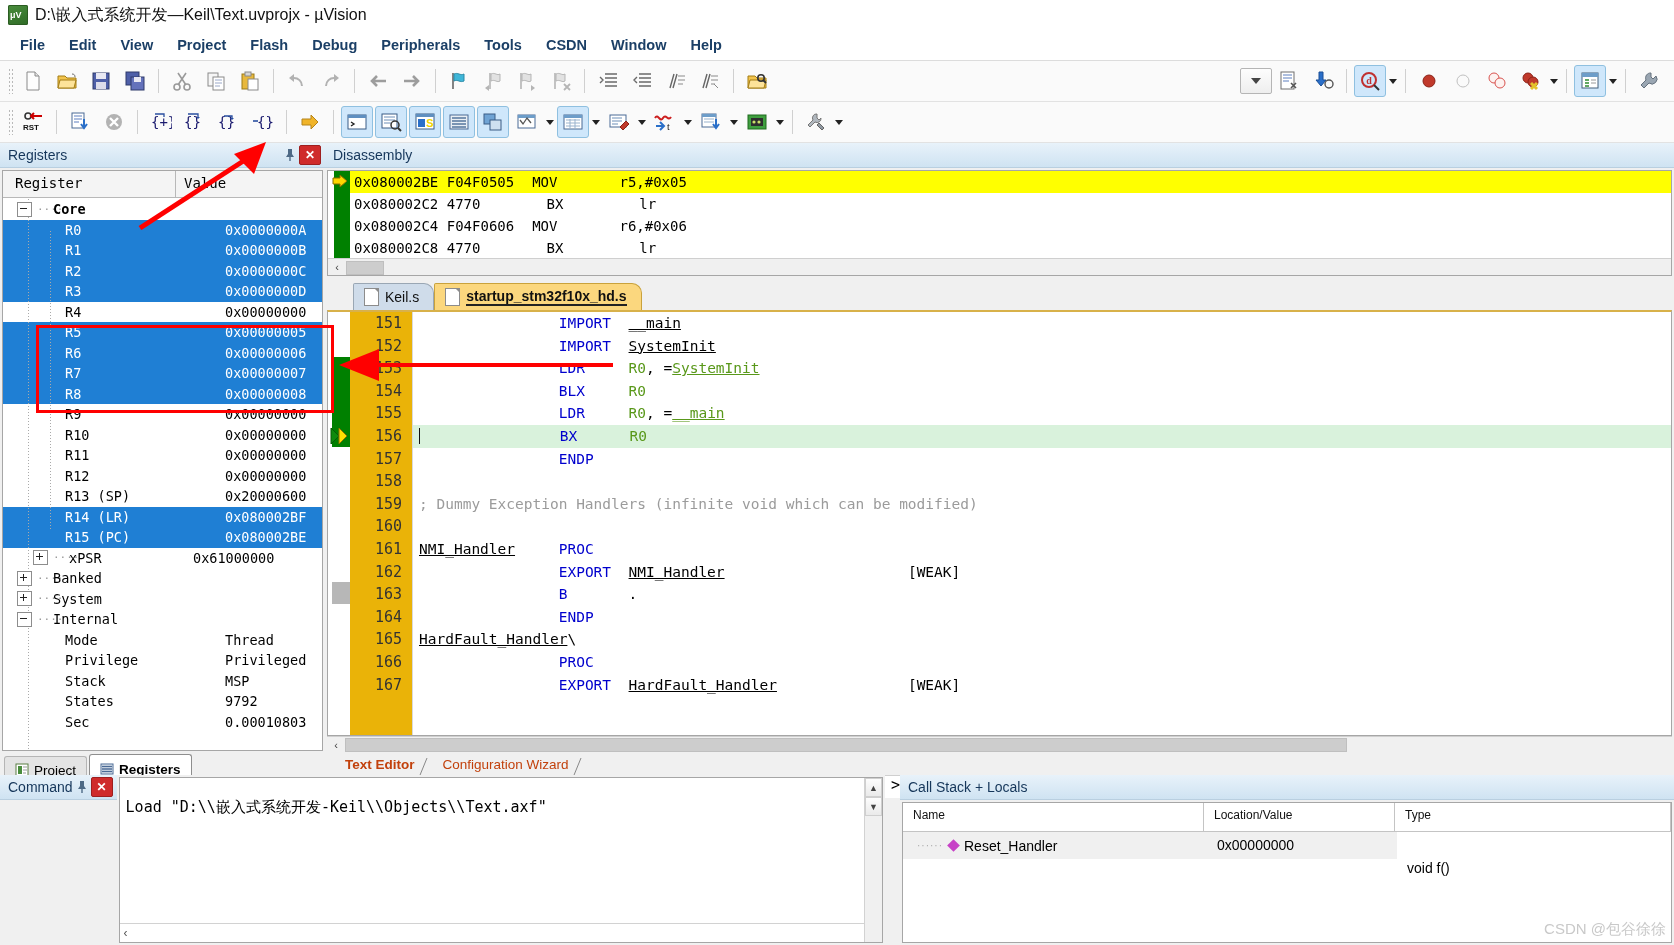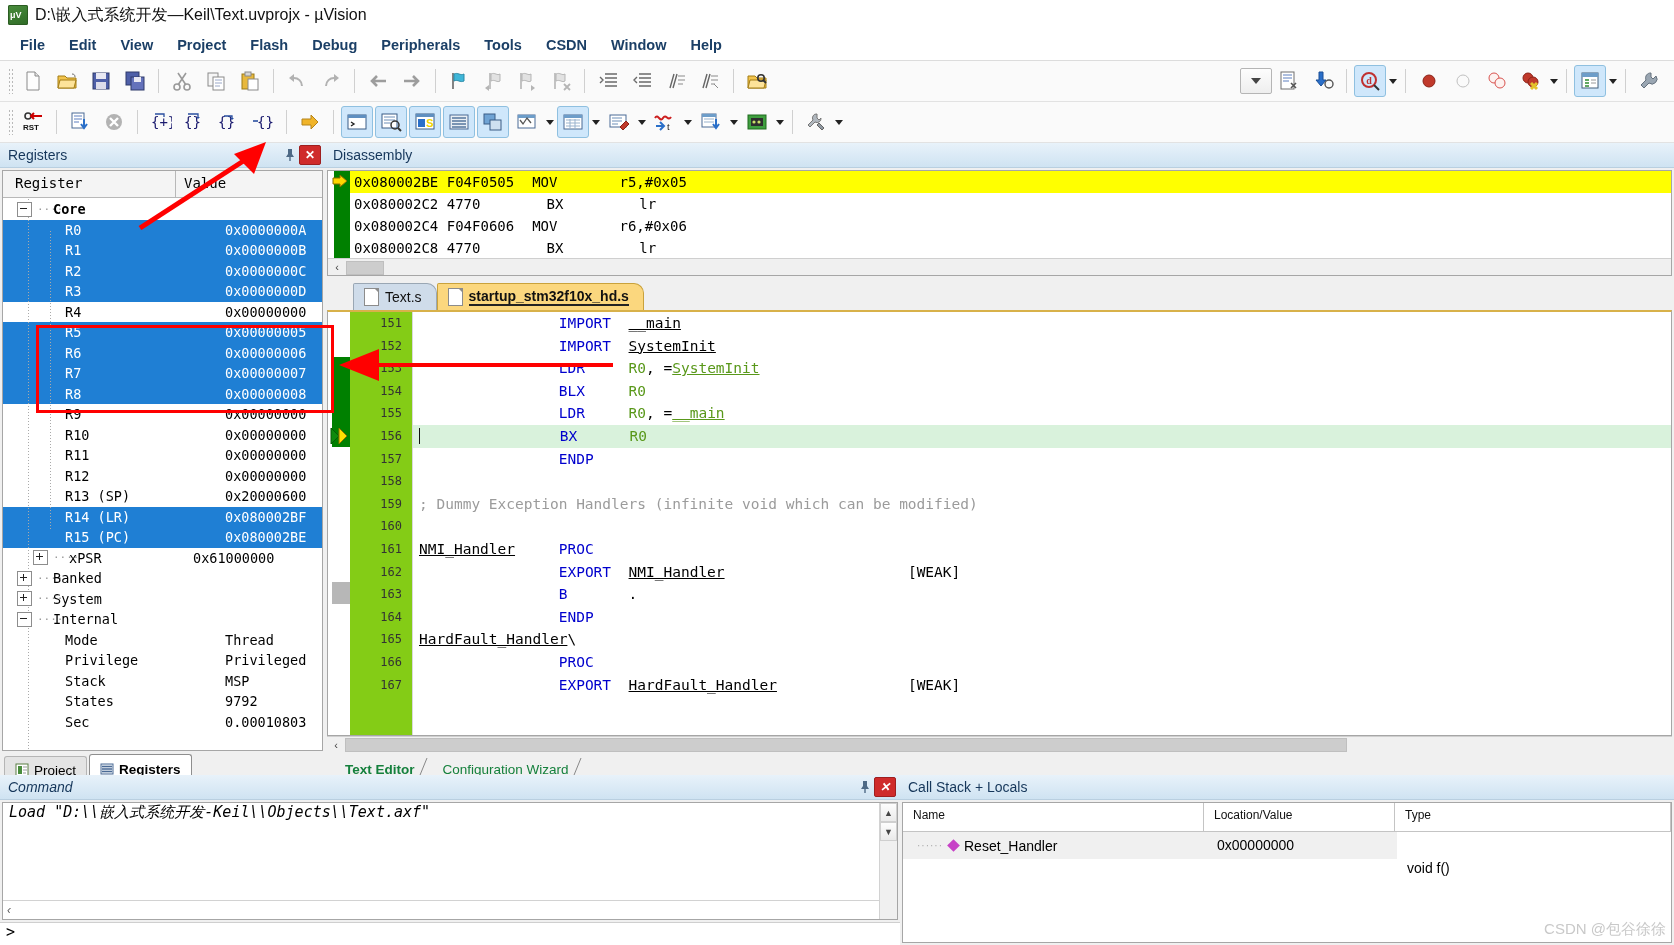--- a/index.html
+++ b/index.html
@@ -103,42 +103,42 @@
   .etab.amber{background:#fbd77e;border-color:#c9a23c;border-radius:2px 10px 0 0;}
   .etab .lbl{text-decoration:none;}
   .etab.amber .lbl{font-weight:bold;border-bottom:2px solid #222;}
   .fileicon{width:13px;height:16px;background:#fff;border:1px solid #8c8c8c;position:relative;display:inline-block;}
   .fileicon:after{content:"";position:absolute;right:-1px;top:-1px;border-left:5px solid transparent;border-top:5px solid #8c8c8c;}
 
   .ed-body{flex:1;background:#fff;border:1px solid #a6a6a6;border-top:2px solid #d8b14a;display:flex;overflow:hidden;position:relative;}
   .ed-marker{width:22px;background:#fff;position:relative;flex:0 0 auto;}
   .ed-marker .greenbar{position:absolute;left:4px;width:18px;background:#008000;}
   .ed-marker .graybar{position:absolute;left:4px;width:18px;background:#b7b7b7;}
-  .ed-gutter{width:52px;background:#84cc16;border-right:1px solid #d9d9d9;
-    font-family:"DejaVu Sans Mono",monospace;font-size:12px;color:#333;text-align:right;padding-right:10px;flex:0 0 auto;}
+  .ed-gutter{width:52px;background:#eab308;border-right:1px solid #d9d9d9;
+    font-family:"DejaVu Sans Mono",monospace;font-size:15px;color:#333;text-align:right;padding-right:10px;flex:0 0 auto;}
   .ed-code{flex:1;font-family:"DejaVu Sans Mono",monospace;font-size:14.5px;position:relative;}
   .cline{height:22.6px;line-height:22.6px;white-space:pre;padding-left:6px;}
   .cline.hl{background:#d9f2dc;}
   .kw{color:#0000cd;}
   .reg{color:#59981a;}
   .cm{color:#9b9b9b;}
   .und{text-decoration:underline;}
   .ed-hscroll{height:16px;background:#f0f0f0;border-top:1px solid #cfcfcf;display:flex;align-items:center;}
   .ed-hthumb{position:absolute;left:18px;top:1px;height:12px;width:1000px;background:#cdcdcd;border:1px solid #bfbfbf;}
 
   .ed-tabs-bottom{height:28px;display:flex;align-items:flex-end;padding-left:4px;background:#f0f0f0;}
-  .btab{height:24px;display:flex;align-items:center;font-size:13.5px;padding:0 14px;color:#15803d;position:relative;}
+  .btab{height:24px;display:flex;align-items:flex-start;font-size:13.5px;padding:0 14px;color:#c2410c;position:relative;}
   .btab.sel{font-weight:bold;}
   .btab .slash{position:absolute;right:-1px;top:0;height:24px;width:14px;}
 
   
   .bottom{display:flex;height:auto;position:absolute;left:0;right:0;bottom:0;top:775px;}
-  .cmd{width:900px;display:flex;flex-direction:column;background:#f0f0f0;font-style:italic;}
+  .cmd{width:900px;display:flex;flex-direction:row;background:#f0f0f0;}
   .cmd-body{flex:1;background:#fff;border:1px solid #a6a6a6;margin:2px;display:flex;flex-direction:column;position:relative;overflow:hidden;}
-  .cmd-text{font-family:"DejaVu Sans Mono",monospace;font-size:15px;padding:0 6px;color:#000;white-space:pre;}
+  .cmd-text{font-family:"DejaVu Sans Mono",monospace;font-size:15px;padding:20px 6px;color:#000;white-space:pre;}
   .cmd-vs{position:absolute;right:0;top:0;width:17px;bottom:0;background:#f0f0f0;border-left:1px solid #d2d2d2;}
   .vsb-btn{height:17px;display:flex;align-items:center;justify-content:center;font-size:9px;color:#444;border:1px solid #cfcfcf;background:linear-gradient(#fdfdfd,#eaeaea);}
   .cmd-hs{height:18px;border-top:1px solid #d2d2d2;display:flex;align-items:center;justify-content:space-between;padding:0 4px;color:#555;font-size:12px;background:#fff;}
   .cmd-prompt{height:22px;border-top:1px solid #cfcfcf;background:#fff;font-family:"DejaVu Sans Mono",monospace;font-size:15px;padding-left:6px;color:#000;}
 
   .csl{flex:1;display:flex;flex-direction:column;background:#f0f0f0;}
   .csl-table{flex:1;background:#fff;border:1px solid #a6a6a6;margin:2px;overflow:hidden;}
   .csl-head{display:flex;height:28px;border-bottom:1px solid #c4c4c4;font-size:12px;color:#111;background:#fff;}
   .csl-head div{padding:5px 0 0 10px;border-right:1px solid #c4c4c4;}
   .ch1{width:290px;} .ch2{width:180px;} .ch3{flex:1;}
@@ -776,21 +776,21 @@
           <div class="hs-track">
               <div class="hs-thumb"></div>
             </div>
         </div>
       </div>
 
       <div class="ed-wrap">
         <div class="ed-tabs">
           <div class="etab blue">
             <span class="fileicon"></span>
-            <span class="lbl">Text.s</span>
+            <span class="lbl">Keil.s</span>
           </div>
           <div class="etab amber">
             <span class="fileicon"></span>
             <span class="lbl">startup_stm32f10x_hd.s</span>
           </div>
         </div>
 
         <div class="ed-body">
           <div class="ed-marker">
             <div class="greenbar" style="top:45px;height:90px"></div>

